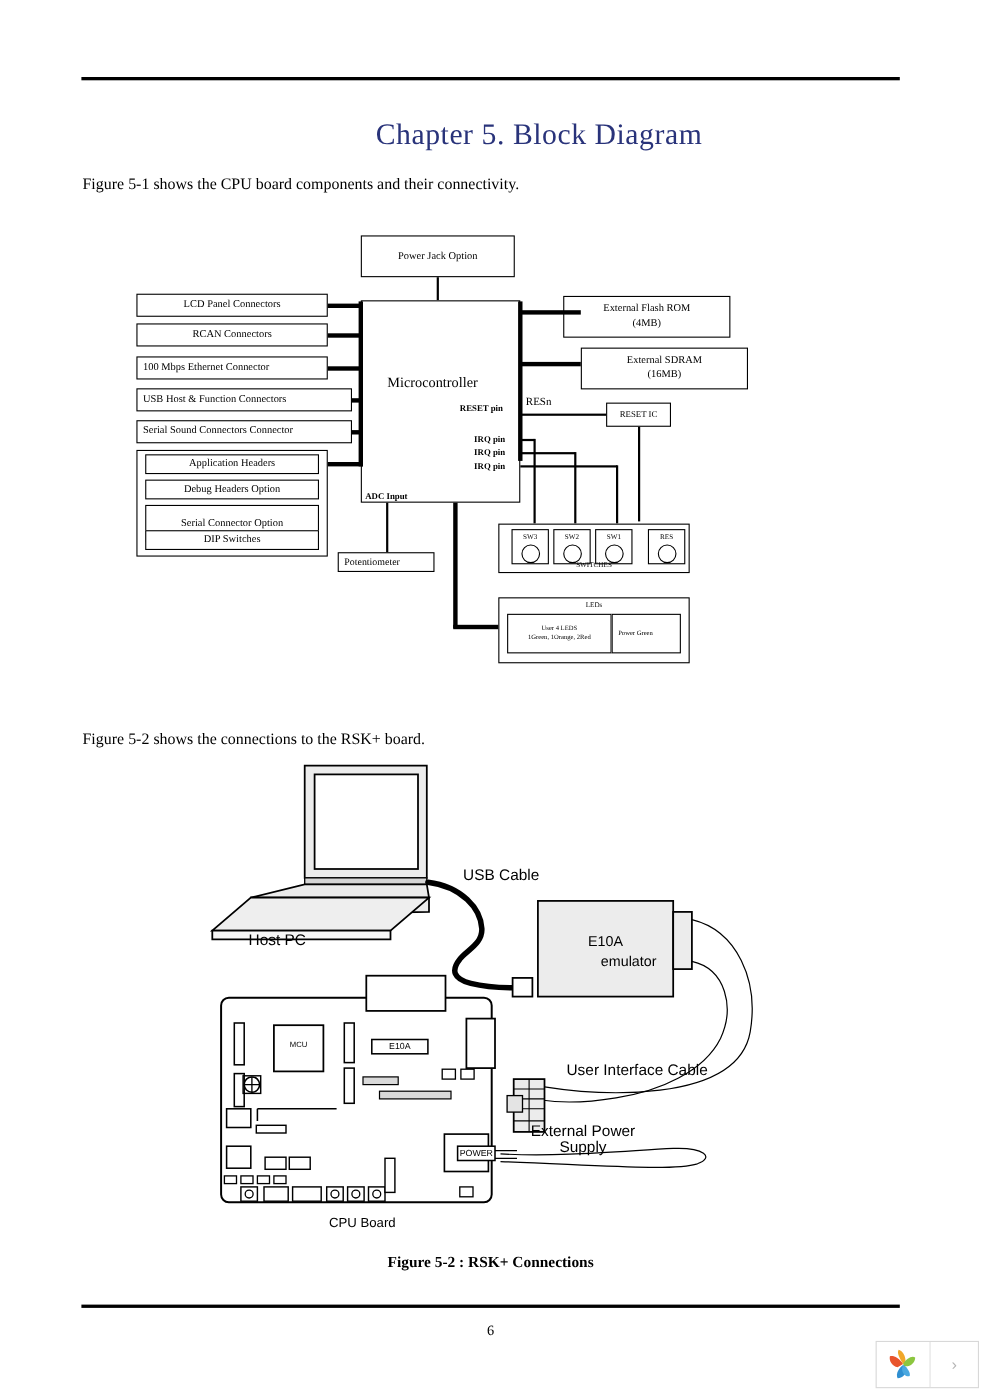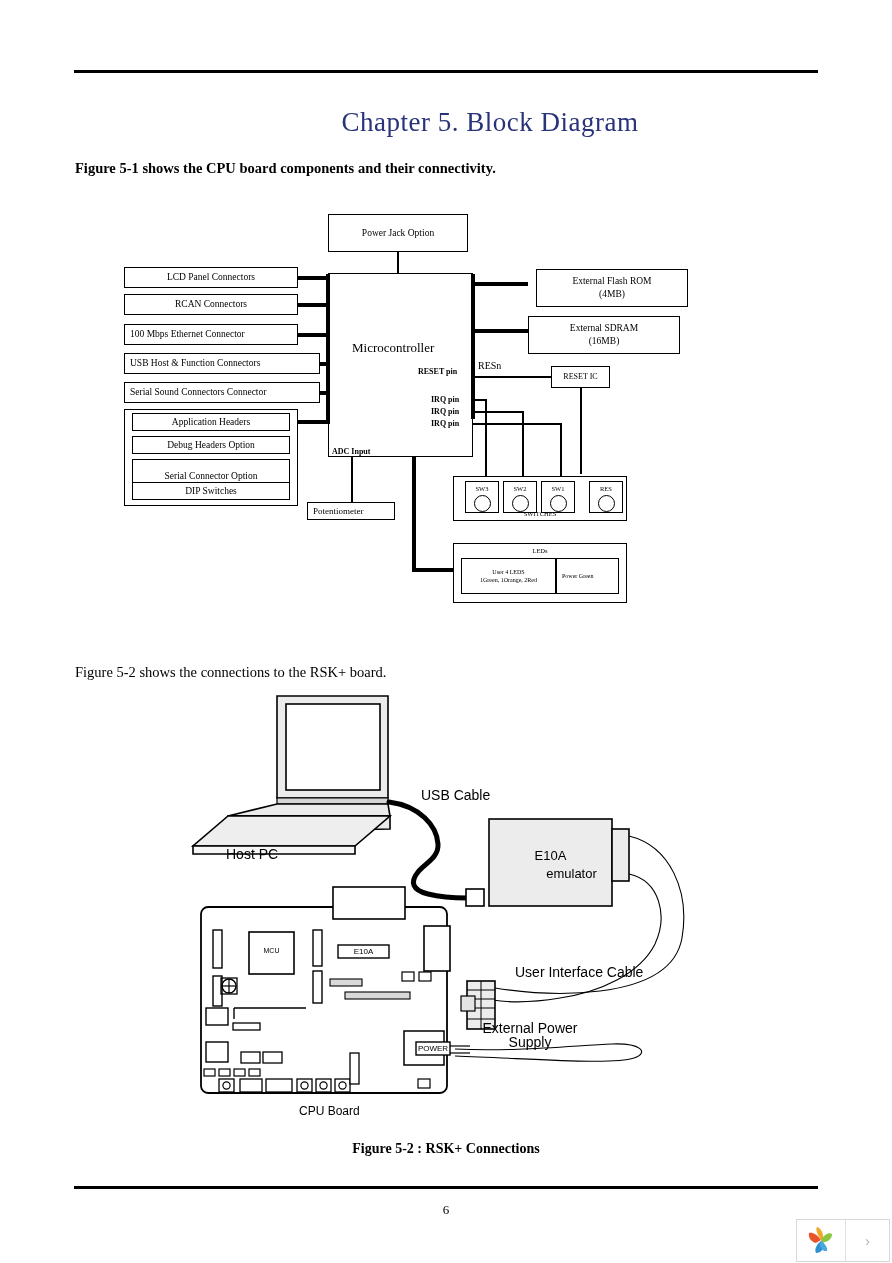--- a/index.html
+++ b/index.html
@@ -40,21 +40,21 @@
     color: #29337a;
     letter-spacing: 0.5px;
     padding-left: 44px;
   }
   .body-text {
     position: absolute;
     font-size: 14.5px;
     color: #000000;
     white-space: nowrap;
   }
-  #intro-1 { top: 160px; left: 75px; font-weight: bold; }
+  #intro-1 { top: 160px; left: 75px; }
   #intro-2 { top: 664px; left: 75px; }
 
   .fig-caption {
     position: absolute;
     width: 892px;
     left: 0;
     text-align: center;
     font-size: 14px;
     font-weight: bold;
   }
@@ -224,21 +224,21 @@
     <div class="bx" style="left:132px; top:263px; width:158px; height:34px;">
       <span>Serial Connector Option</span>
     </div>
     <div class="bx" style="left:132px; top:286px; width:158px; height:18px;">
       <span>DIP Switches</span>
     </div>
     <div class="wire thick-h" style="left:298px; top:224px; width:32px;"></div>
 
     <div class="wire thick-v" style="left:326px; top:78px; height:150px;"></div>
 
-    <div class="bx" style="left:536px; top:73px; width:152px; height:38px; flex-direction:column;">
+    <div class="bx" style="left:512px; top:73px; width:152px; height:38px; flex-direction:column;">
       <span>External Flash ROM</span>
       <span>(4MB)</span>
     </div>
     <div class="wire thick-h" style="left:473px; top:86px; width:55px;"></div>
 
     <div class="bx" style="left:528px; top:120px; width:152px; height:38px; flex-direction:column;">
       <span>External SDRAM</span>
       <span>(16MB)</span>
     </div>
     <div class="wire thick-h" style="left:473px; top:133px; width:55px;"></div>

